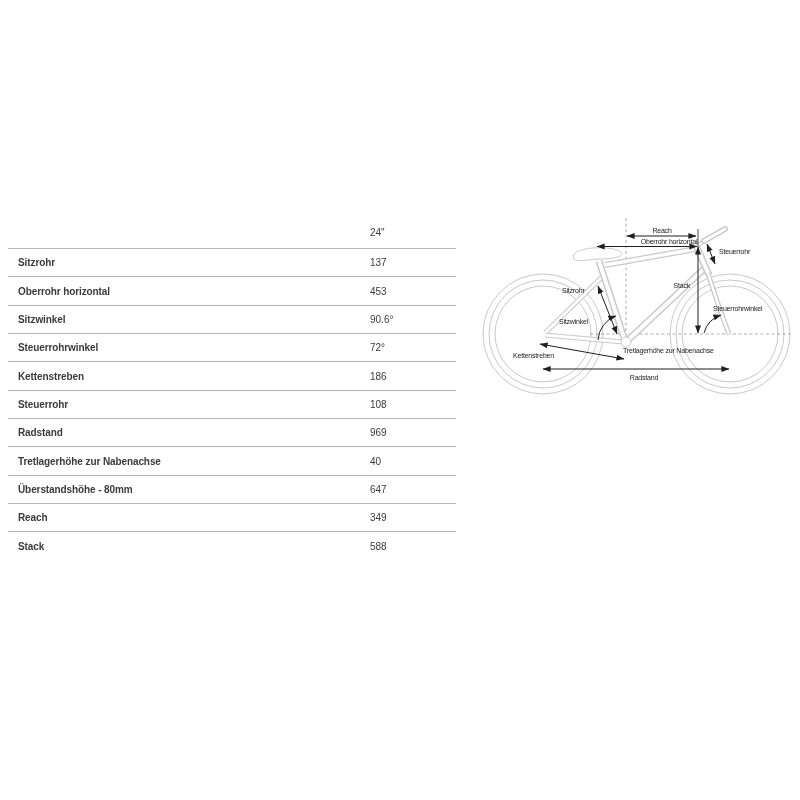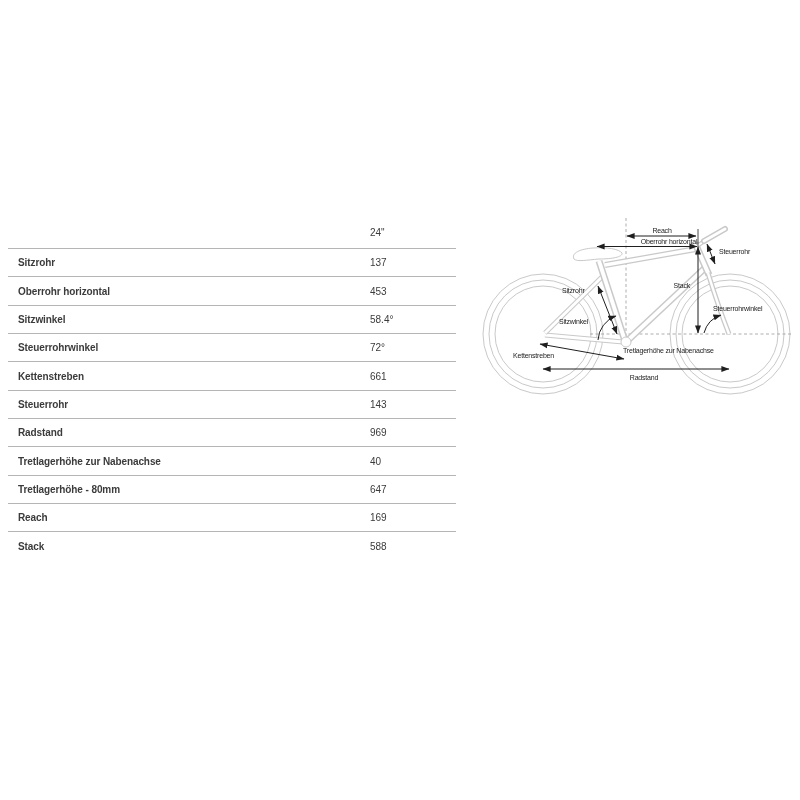--- a/index.html
+++ b/index.html
@@ -40,49 +40,49 @@
   <div class="geo-row">
     <span class="geo-label">Sitzrohr</span>
     <span class="geo-value">137</span>
   </div>
   <div class="geo-row">
     <span class="geo-label">Oberrohr horizontal</span>
     <span class="geo-value">453</span>
   </div>
   <div class="geo-row">
     <span class="geo-label">Sitzwinkel</span>
-    <span class="geo-value">58.4°</span>
+    <span class="geo-value">90.6°</span>
   </div>
   <div class="geo-row">
     <span class="geo-label">Steuerrohrwinkel</span>
     <span class="geo-value">72°</span>
   </div>
   <div class="geo-row">
     <span class="geo-label">Kettenstreben</span>
-    <span class="geo-value">661</span>
+    <span class="geo-value">186</span>
   </div>
   <div class="geo-row">
     <span class="geo-label">Steuerrohr</span>
-    <span class="geo-value">143</span>
+    <span class="geo-value">108</span>
   </div>
   <div class="geo-row">
     <span class="geo-label">Radstand</span>
     <span class="geo-value">969</span>
   </div>
   <div class="geo-row">
     <span class="geo-label">Tretlagerhöhe zur Nabenachse</span>
     <span class="geo-value">40</span>
   </div>
   <div class="geo-row">
-    <span class="geo-label">Tretlagerhöhe - 80mm</span>
+    <span class="geo-label">Überstandshöhe - 80mm</span>
     <span class="geo-value">647</span>
   </div>
   <div class="geo-row">
     <span class="geo-label">Reach</span>
-    <span class="geo-value">169</span>
+    <span class="geo-value">349</span>
   </div>
   <div class="geo-row last">
     <span class="geo-label">Stack</span>
     <span class="geo-value">588</span>
   </div>
 </div>
 
 <svg class="diagram" viewBox="480 212 320 195">
   <defs>
     <marker id="arw" markerWidth="9" markerHeight="8" refX="7.6" refY="4" orient="auto-start-reverse" markerUnits="userSpaceOnUse">

